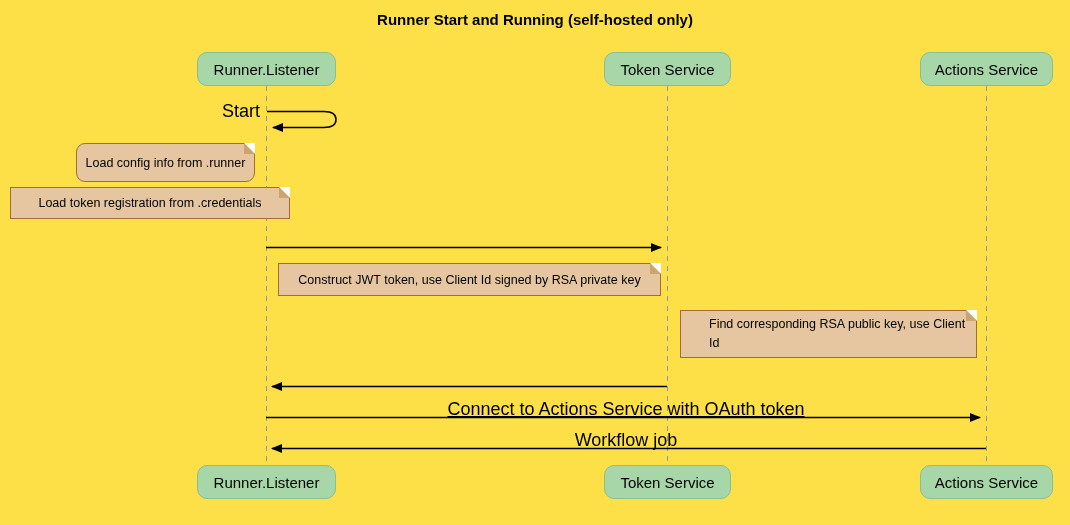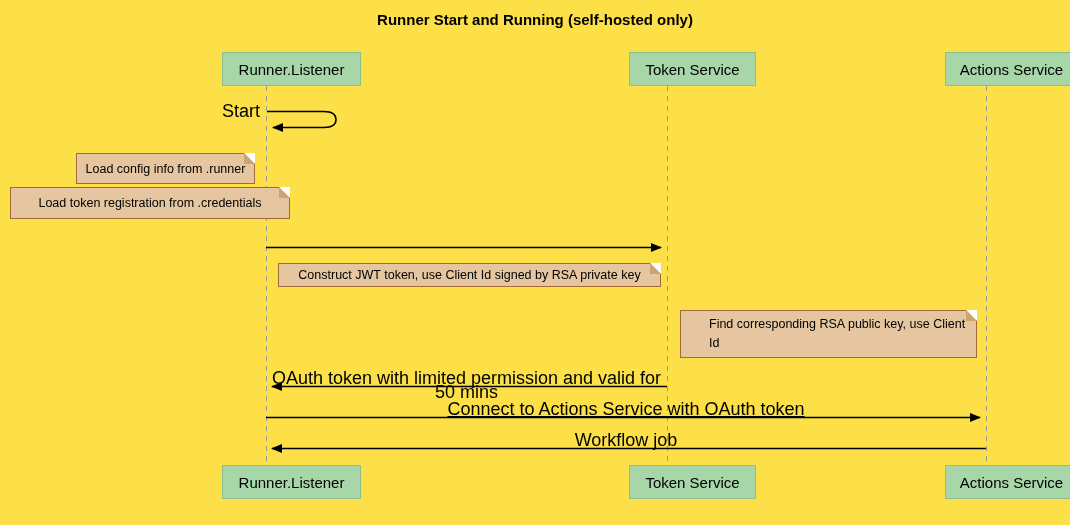--- a/index.html
+++ b/index.html
@@ -13,23 +13,23 @@
   }
   .title{
     position:absolute;left:0;top:11px;width:1070px;
     text-align:center;font-size:15px;font-weight:bold;color:#000;
   }
   #wires{position:absolute;left:0;top:0;z-index:0;}
   .pbox{
     position:absolute;height:34px;box-sizing:border-box;
     background:var(--participant-fill,#a7d6a9);
     border:1px solid var(--participant-border,#8cbf90);
-    border-radius:0;
+    border-radius:10px;
     display:flex;align-items:center;justify-content:center;
-    font-size:15px;color:#000;z-index:2;margin-left:25px;
+    font-size:15px;color:#000;z-index:2;
   }
   .msg{
     position:absolute;font-size:18px;color:#000;z-index:1;line-height:14px;
   }
   .msg.center{text-align:center;}
   .msg.right{text-align:right;}
   .note{
     position:absolute;box-sizing:border-box;
     background:var(--note-fill,#e5c6a0);
     border:1px solid var(--note-border,#a56b36);
@@ -95,35 +95,34 @@
     <span>Runner.Listener</span>
   </div>
   <div class="pbox" style="left:604px;top:465px;width:127px;">
     <span>Token Service</span>
   </div>
   <div class="pbox" style="left:920px;top:465px;width:133px;">
     <span>Actions Service</span>
   </div>
 
   <div class="msg right" style="left:160px;top:104px;width:100px;">Start</div>
-  <div class="msg center" style="left:266px;top:371px;width:401px;">OAuth token with limited permission and valid for 50 mins</div>
   <div class="msg center" style="left:266px;top:402px;width:720px;text-decoration:underline;">Connect to Actions Service with OAuth token</div>
   <div class="msg center" style="left:266px;top:433px;width:720px;">Workflow job</div>
 
-  <div class="note" style="left:76px;top:153px;width:179px;height:31px;">
+  <div class="note" style="left:76px;top:143px;width:179px;height:39px;border-radius:9px;">
     <i class="fold"></i>
     <span>Load config info from .runner</span>
   </div>
 
   <div class="note" style="left:10px;top:187px;width:280px;height:32px;">
     <i class="fold"></i>
     <span>Load token registration from .credentials</span>
   </div>
 
-  <div class="note" style="left:278px;top:263px;width:383px;height:24px;">
+  <div class="note" style="left:278px;top:263px;width:383px;height:33px;">
     <i class="fold"></i>
     <span>Construct JWT token, use Client Id signed by RSA private key</span>
   </div>
 
   <div class="note left-align" style="left:680px;top:310px;width:297px;height:48px;padding-left:28px;">
     <i class="fold"></i>
     <span class="note-lines">
       <span>Find corresponding RSA public key, use Client Id</span>
     </span>
   </div>

